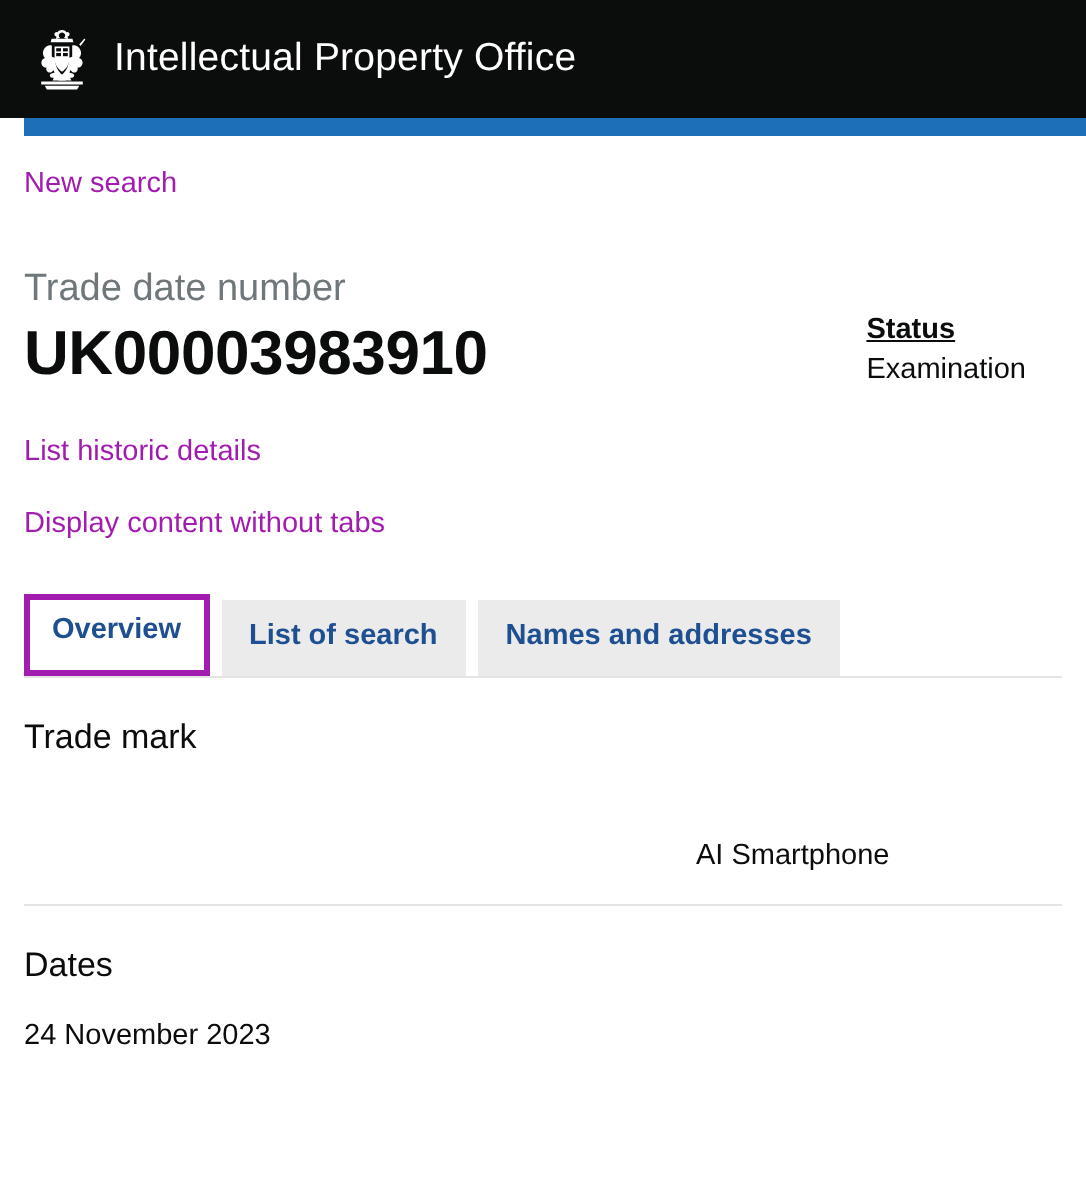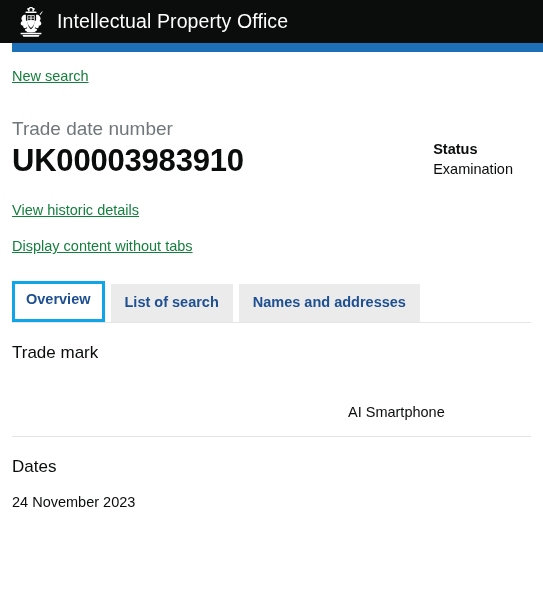--- a/index.html
+++ b/index.html
@@ -14,21 +14,21 @@
     background: #ffffff;
     font-family: "Liberation Sans", sans-serif;
     color: #0b0c0c;
     overflow: hidden;
     position: relative;
   }
 
   
   .site-header {
     background: #0b0c0c;
-    height: 43px;
+    height: 59px;
     display: flex;
     align-items: center;
     padding-left: 14px;
   }
   .crest {
     width: 34px;
     height: 30px;
     flex: 0 0 34px;
     display: block;
   }
@@ -45,22 +45,21 @@
     background: #1d70b8;
     margin-left: 12px;
   }
 
   
   .page {
     padding: 0 12px;
   }
 
   a.link {
-    color: #15803d;
-    text-decoration: underline;
+    color: #a21caf;
     font-size: 14.5px;
     display: inline-block;
     cursor: pointer;
   }
 
   .new-search-row { padding-top: 15px; }
 
   .tm-header {
     display: flex;
     align-items: flex-start;
@@ -80,21 +79,21 @@
     letter-spacing: -0.2px;
     margin-top: 2px;
   }
   .status-block {
     flex: 0 0 auto;
     padding-top: 23px;
     padding-right: 18px;
     font-size: 14.5px;
     line-height: 1.35;
   }
-  .status-label { font-weight: bold; }
+  .status-label { font-weight: bold; text-decoration: underline; }
   .status-value { font-weight: normal; }
 
   .link-row-1 { padding-top: 22px; }
   .link-row-2 { padding-top: 18px; }
 
   
   .tabs {
     display: flex;
     align-items: flex-end;
     padding-top: 26px;
@@ -106,21 +105,21 @@
     font-weight: bold;
     font-size: 14.5px;
     padding: 11px 14px 11px 14px;
     line-height: 1.1;
     cursor: pointer;
     white-space: nowrap;
     border: 0;
   }
   .tab.active {
     background: #ffffff;
-    border: 3px solid #0ea5e9;
+    border: 3px solid #a21caf;
     padding: 8px 11px 11px 11px;
     position: relative;
     z-index: 2;
   }
 
   .divider {
     height: 1px;
     background: #e4e4e4;
     margin: 0 12px;
   }
@@ -193,21 +192,21 @@
       <div class="tm-number-label">Trade date number</div>
       <div class="tm-number-value">UK00003983910</div>
     </div>
     <div class="status-block">
       <div class="status-label">Status</div>
       <div class="status-value">Examination</div>
     </div>
   </div>
 
   <div class="link-row-1">
-    <a class="link">View historic details</a>
+    <a class="link">List historic details</a>
   </div>
 
   <div class="link-row-2">
     <a class="link">Display content without tabs</a>
   </div>
 
   <div class="tabs">
     <div class="tab active">Overview</div>
     <div class="tab">List of search</div>
     <div class="tab">Names and addresses</div>

